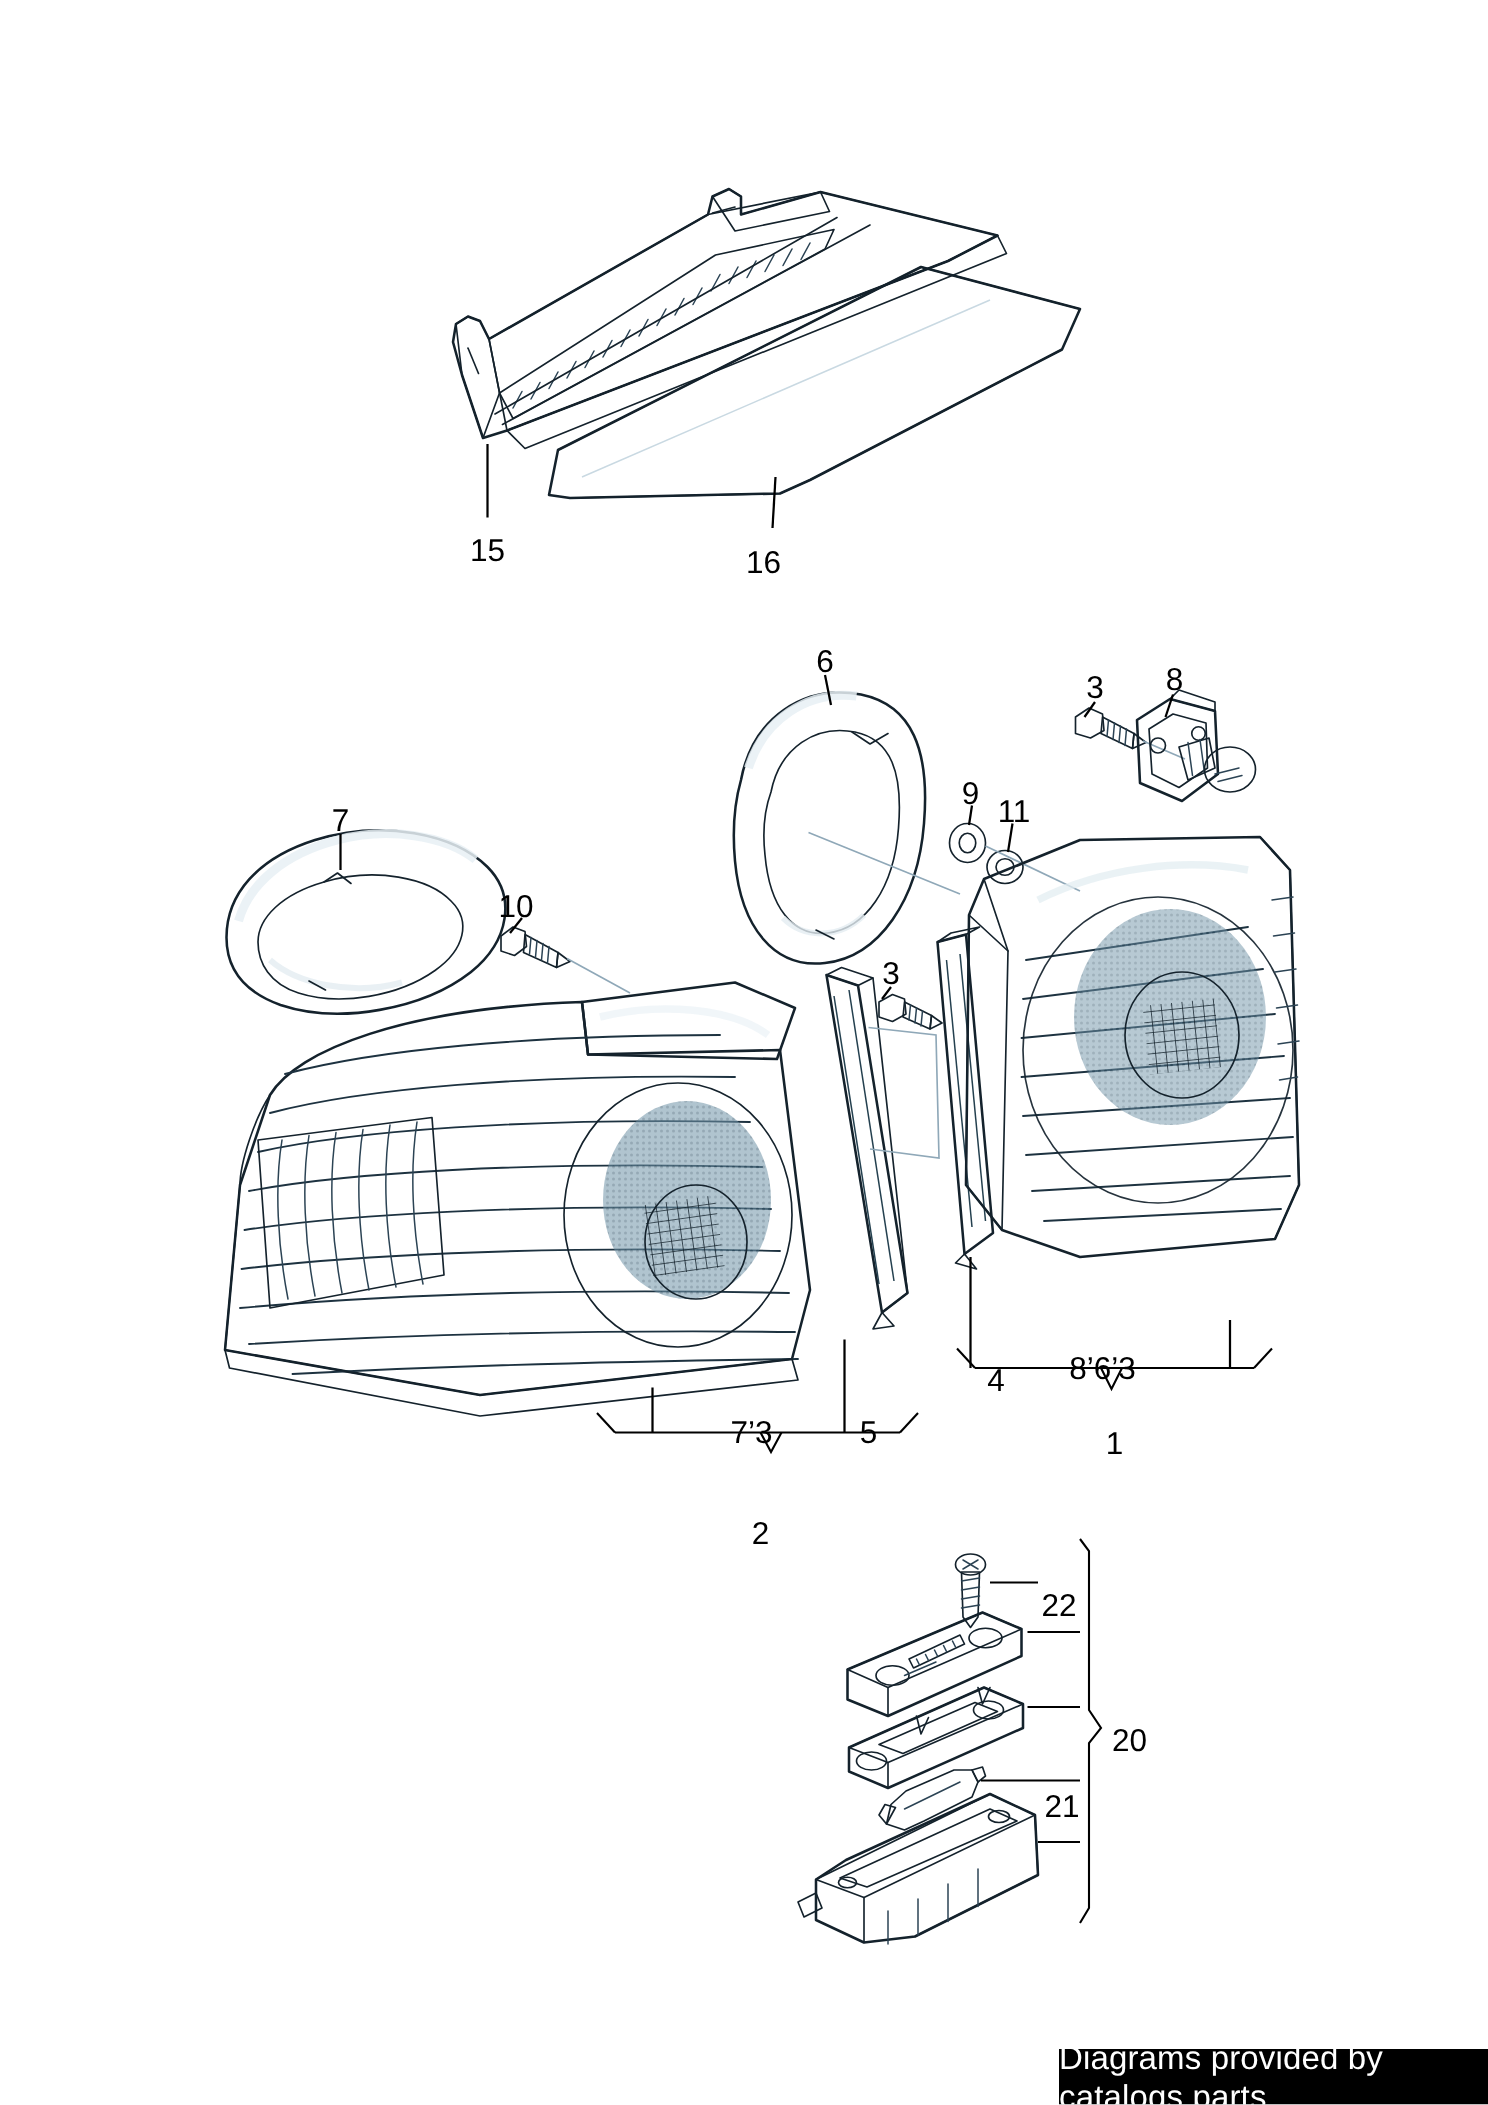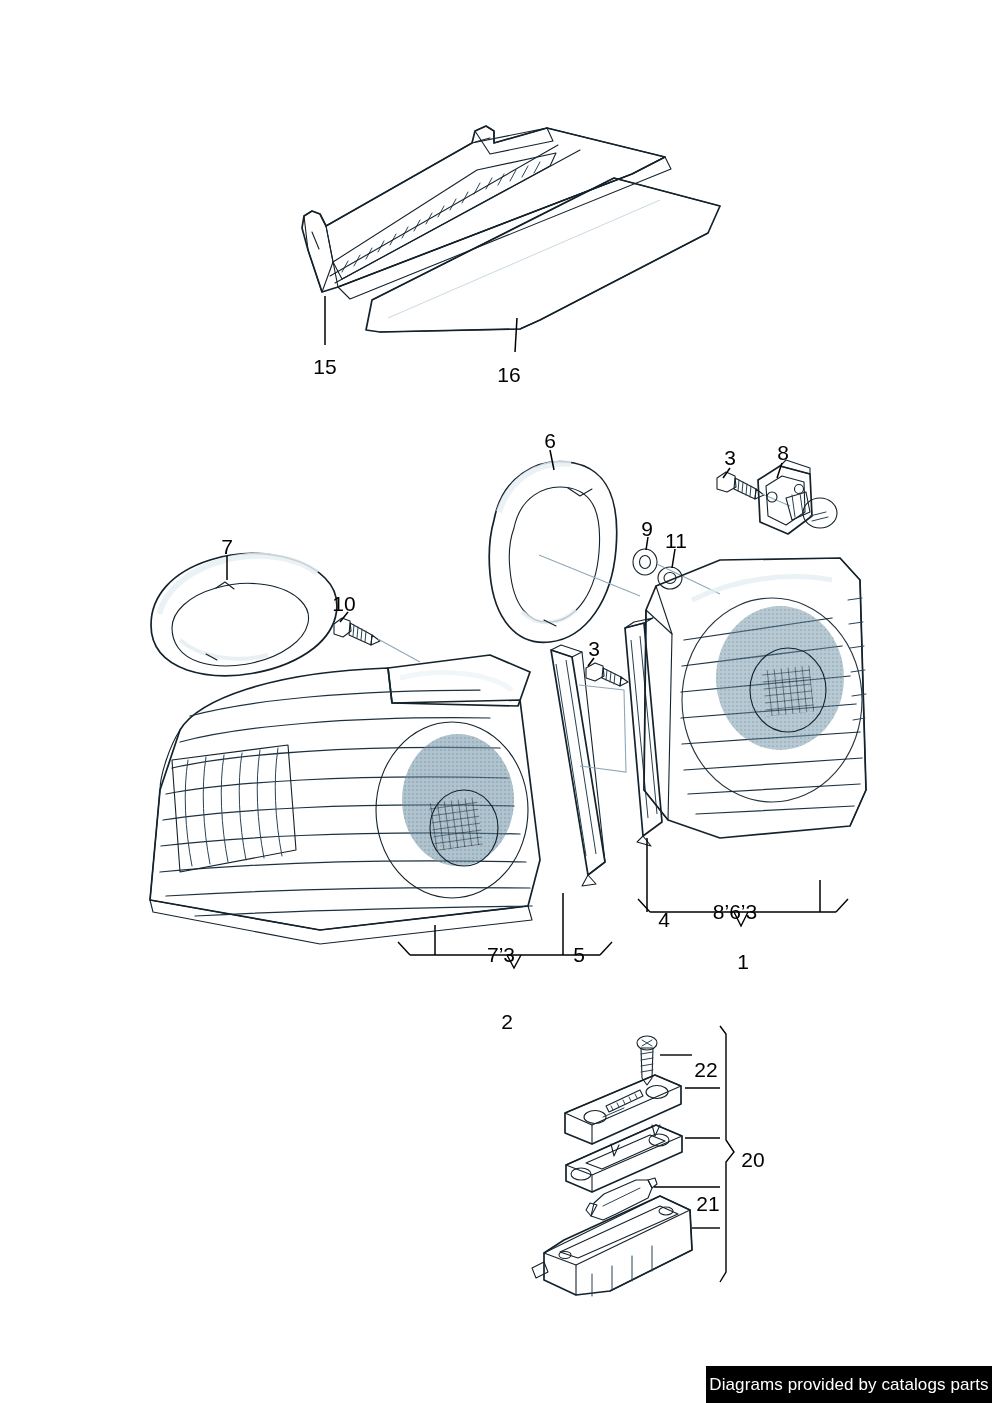--- a/index.html
+++ b/index.html
@@ -21,21 +21,21 @@
   .axis{stroke:#8fa8b8;stroke-width:1.1;fill:none;}
   .edge{stroke:#14222c;stroke-width:1.7;fill:none;stroke-linejoin:round;stroke-linecap:round;}
   .edge-t{stroke:#14222c;stroke-width:1.1;fill:none;stroke-linejoin:round;stroke-linecap:round;}
   .rib{stroke:#1d3240;stroke-width:1.25;fill:none;stroke-linecap:round;}
   .rib-f{stroke:#2b4354;stroke-width:1;fill:none;stroke-linecap:round;}
 
   #footer{
     position:absolute;left:706px;top:1366px;width:286px;height:37px;
     background:#000000;color:#ffffff;
     display:flex;align-items:center;justify-content:center;
-    font-size:17px; letter-spacing:.1px;
+    font-size:22px; letter-spacing:.1px;
     font-family:"Liberation Sans","DejaVu Sans",sans-serif;
   }
 </style>
 </head>
 <body>
 
 <div id="sheet">
 <svg viewBox="0 0 992 1403" xmlns="http://www.w3.org/2000/svg">
   <defs>
 

